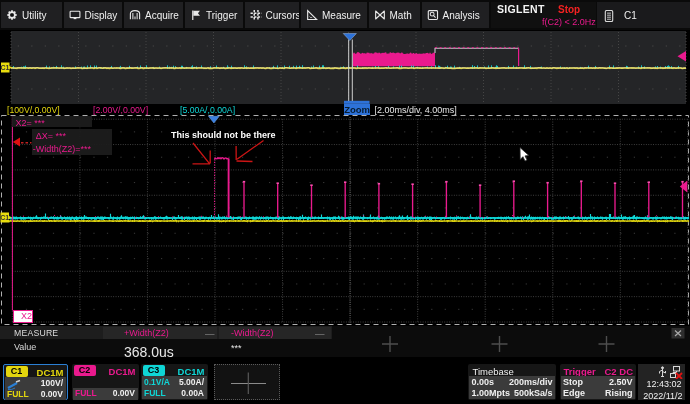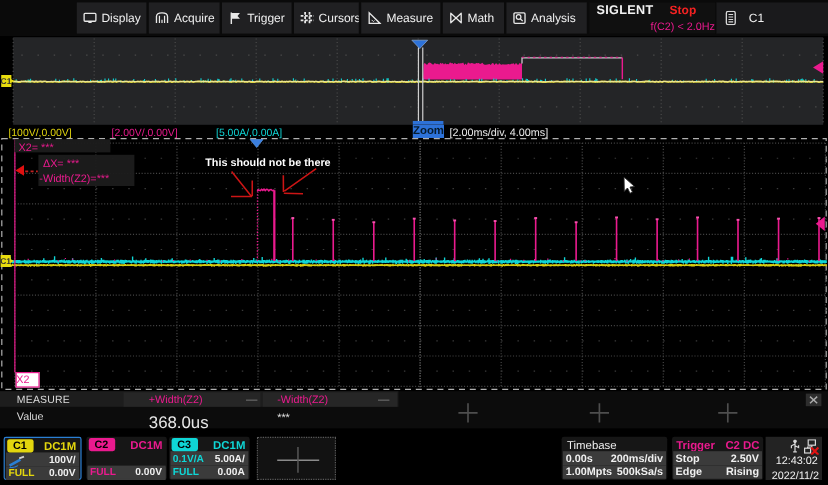--- a/index.html
+++ b/index.html
@@ -7,20 +7,37 @@
 .mi{position:absolute;top:2px;height:26px;background:#202022;display:flex;align-items:center;gap:4px;padding-left:5px;color:#f0f0f0;font-size:10px;overflow:hidden}
 .mi span{white-space:nowrap}
 .chbox{position:absolute;top:363.5px;width:67px;height:36.5px;background:#161616;border-radius:2px;font-size:9px;font-weight:bold}
 .chrow{position:absolute;left:1px;right:1px;height:11.8px;background:#3b3b3b;display:flex;justify-content:space-between;align-items:center;padding:0 2.5px}
 .ctab{position:absolute;left:2px;top:1.5px;width:22px;height:10.5px;border-radius:2px;color:#000;text-align:center;font-size:9px;font-weight:bold;line-height:11px}
 .dc{position:absolute;right:3px;top:2.5px;font-size:9.5px;font-weight:bold}
 </style></head><body>
 <div id="sc">
 
 <div class="abs" style="left:0;top:0;width:690px;height:29.5px;background:#0a0a0a">
+<div class="mi" style="left:1px;width:60.5px">
+        <svg width="12" height="12" viewBox="0 0 13 13" style="flex:0 0 auto">
+          <circle cx="6.5" cy="6.5" r="3.1" fill="none" stroke="#e8e8e8" stroke-width="1.7"></circle>
+          <circle cx="6.5" cy="6.5" r="1.1" fill="#0a0a0a"></circle>
+          <g stroke="#e8e8e8" stroke-width="1.9">
+            <line x1="9.60" y1="6.50" x2="11.60" y2="6.50"></line>
+            <line x1="8.69" y1="8.69" x2="10.11" y2="10.11"></line>
+            <line x1="6.50" y1="9.60" x2="6.50" y2="11.60"></line>
+            <line x1="4.31" y1="8.69" x2="2.89" y2="10.11"></line>
+            <line x1="3.40" y1="6.50" x2="1.40" y2="6.50"></line>
+            <line x1="4.31" y1="4.31" x2="2.89" y2="2.89"></line>
+            <line x1="6.50" y1="3.40" x2="6.50" y2="1.40"></line>
+            <line x1="8.69" y1="4.31" x2="10.11" y2="2.89"></line>
+          </g>
+        </svg>
+        <span>Utility</span>
+      </div>
       <div class="mi" style="left:124px;width:59.0px">
         <svg width="12" height="12" viewBox="0 0 13 13" style="flex:0 0 auto">
           <path d="M1.5 11 V5.2 Q1.5 1.8 6.5 1.8 Q11.5 1.8 11.5 5.2 V11" fill="none" stroke="#e8e8e8" stroke-width="1.2"></path>
           <path d="M4.2 11 V4.4 M6.5 11 V8 M8.8 11 V4.4" stroke="#e8e8e8" stroke-width="1.1" fill="none"></path>
         </svg>
         <span>Acquire</span>
       </div>
       <div class="mi" style="left:63.5px;width:58.5px">
         <svg width="12" height="12" viewBox="0 0 13 13" style="flex:0 0 auto">
           <rect x="1.2" y="2.4" width="10.6" height="7" rx="0.8" fill="none" stroke="#e8e8e8" stroke-width="1.2"></rect>
@@ -164,21 +181,21 @@
 <div class="abs" style="left:12.2px;top:115.6px;width:79.8px;height:11.8px;background:rgba(28,28,28,0.95)"></div>
 <div class="abs" style="left:32.2px;top:129.2px;width:79.8px;height:26.3px;background:rgba(28,28,28,0.95)"></div>
 <div class="abs" style="left:15.5px;top:117.8px;color:#ea1a8e;font-size:9px">X2= ***</div>
 <div class="abs" style="left:35.8px;top:131.4px;color:#ea1a8e;font-size:9px">ΔX= ***</div>
 <div class="abs" style="left:32.8px;top:144.4px;color:#ea1a8e;font-size:9px">-Width(Z2)=***</div>
 <div class="abs" style="left:171px;top:129.5px;color:#fff;font-weight:bold;font-size:9px">This should not be there</div>
 <svg class="abs" style="left:0;top:212px" width="13" height="11">
       <path d="M0.5,0.5 H9 V4 L11.5,5.5 L9,7 V10.5 H0.5 Z" fill="#e8dc0e"></path>
       <text x="4.7" y="8" font-size="7" font-weight="bold" fill="#333" text-anchor="middle" font-family="Liberation Sans">C1</text>
     </svg>
-<div class="abs" style="left:12.5px;top:310px;width:20.5px;height:12.5px;border:1.5px solid #ea1a8e;background:#ffffff;color:#ea1a8e;font-size:9px;text-align:left;line-height:10px">X2</div>
+<div class="abs" style="left:12.5px;top:310px;width:20.5px;height:12.5px;border:1.5px solid #ea1a8e;background:#ffffff;color:#ea1a8e;font-size:9px;text-align:right;line-height:10px">X2</div>
 
 <div class="abs" style="left:0;top:326.3px;width:690px;height:30.5px;background:#0c0c0c">
  <div class="abs" style="left:0;top:0;width:332px;height:13px;background:#1d1d1d"></div>
  <div class="abs" style="left:103px;top:0.5px;width:114px;height:12px;background:#262626"></div>
  <div class="abs" style="left:219px;top:0.5px;width:112px;height:12px;background:#262626"></div>
  <div class="abs" style="left:14px;top:2px;color:#dcdcdc;font-size:8.7px;letter-spacing:0.2px">MEASURE</div>
  <div class="abs" style="left:124px;top:1.5px;color:#ea1a8e;font-size:9px">+Width(Z2)</div>
  <div class="abs" style="left:205px;top:1.5px;color:#888;font-size:9.5px">—</div>
  <div class="abs" style="left:231px;top:1.5px;color:#ea1a8e;font-size:9px">-Width(Z2)</div>
  <div class="abs" style="left:315px;top:1.5px;color:#888;font-size:9.5px">—</div>

